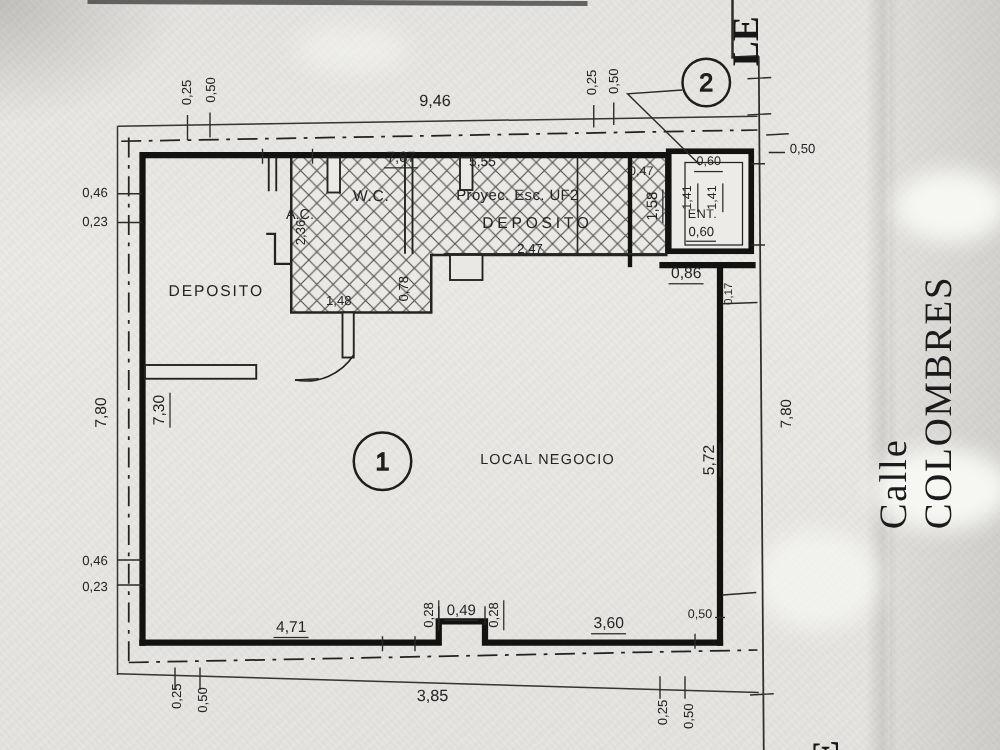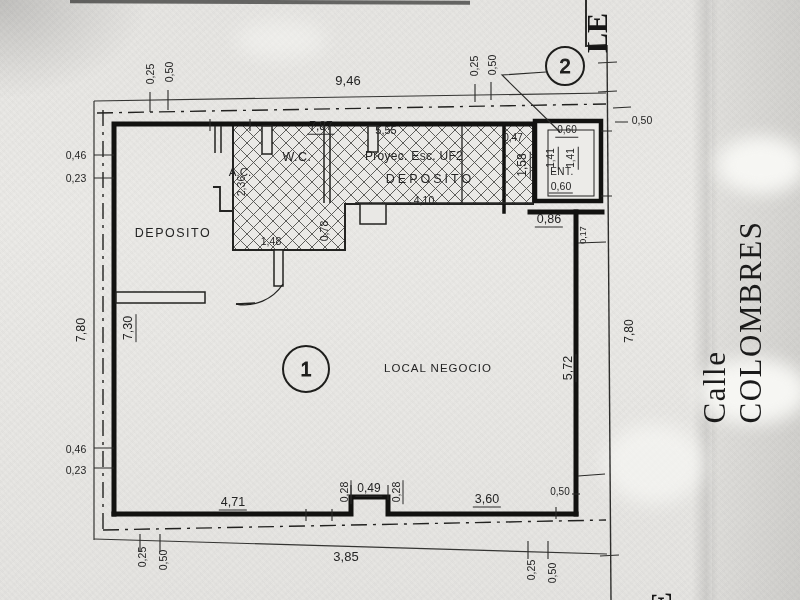--- a/index.html
+++ b/index.html
@@ -147,21 +147,21 @@
       <span class="lbl rot" style="left: 492px; top: 65px; font-size: 10.5px;">0,50</span>
       <span class="lbl" style="left: 642px; top: 120px; font-size: 10.5px;">0,50</span>
       <span class="lbl ul" style="left: 321px; top: 127px; font-size: 12px;">7,87</span>
       <span class="lbl" style="left: 386px; top: 130px; font-size: 11px;">5,55</span>
       <span class="lbl" style="left: 513px; top: 138px; font-size: 10px;">0,47</span>
       <span class="lbl rot ul" style="left: 523px; top: 165px; font-size: 12px;">1,58</span>
       <span class="lbl ul" style="left: 567px; top: 131px; font-size: 10px;">0,60</span>
       <span class="lbl rot ul" style="left: 552px; top: 158px; font-size: 10px;">1,41</span>
       <span class="lbl rot ul" style="left: 572px; top: 158px; font-size: 10px;">1,41</span>
       <span class="lbl ul" style="left: 561px; top: 187px; font-size: 10.5px;">0,60</span>
-      <span class="lbl" style="left: 424px; top: 200px; font-size: 10.5px;">4,10</span>
+      <span class="lbl" style="left: 424px; top: 200px; font-size: 10.5px;">2,47</span>
       <span class="lbl ul" style="left: 549px; top: 220px; font-size: 12.5px;">0,86</span>
       <span class="lbl rot" style="left: 583px; top: 235px; font-size: 9px;">0,17</span>
       <span class="lbl" style="left: 76px; top: 155px; font-size: 10.5px;">0,46</span>
       <span class="lbl" style="left: 76px; top: 178px; font-size: 10.5px;">0,23</span>
       <span class="lbl rot" style="left: 241px; top: 186px; font-size: 10.5px;">2,36</span>
       <span class="lbl rot" style="left: 324px; top: 231px; font-size: 10.5px;">0,78</span>
       <span class="lbl" style="left: 271px; top: 241px; font-size: 10.5px;">1,48</span>
       <span class="lbl rot" style="left: 81px; top: 330px; font-size: 12.5px;">7,80</span>
       <span class="lbl rot ul" style="left: 129px; top: 328px; font-size: 12.5px;">7,30</span>
       <span class="lbl rot ul" style="left: 569px; top: 368px; font-size: 12.5px;">5,72</span>

